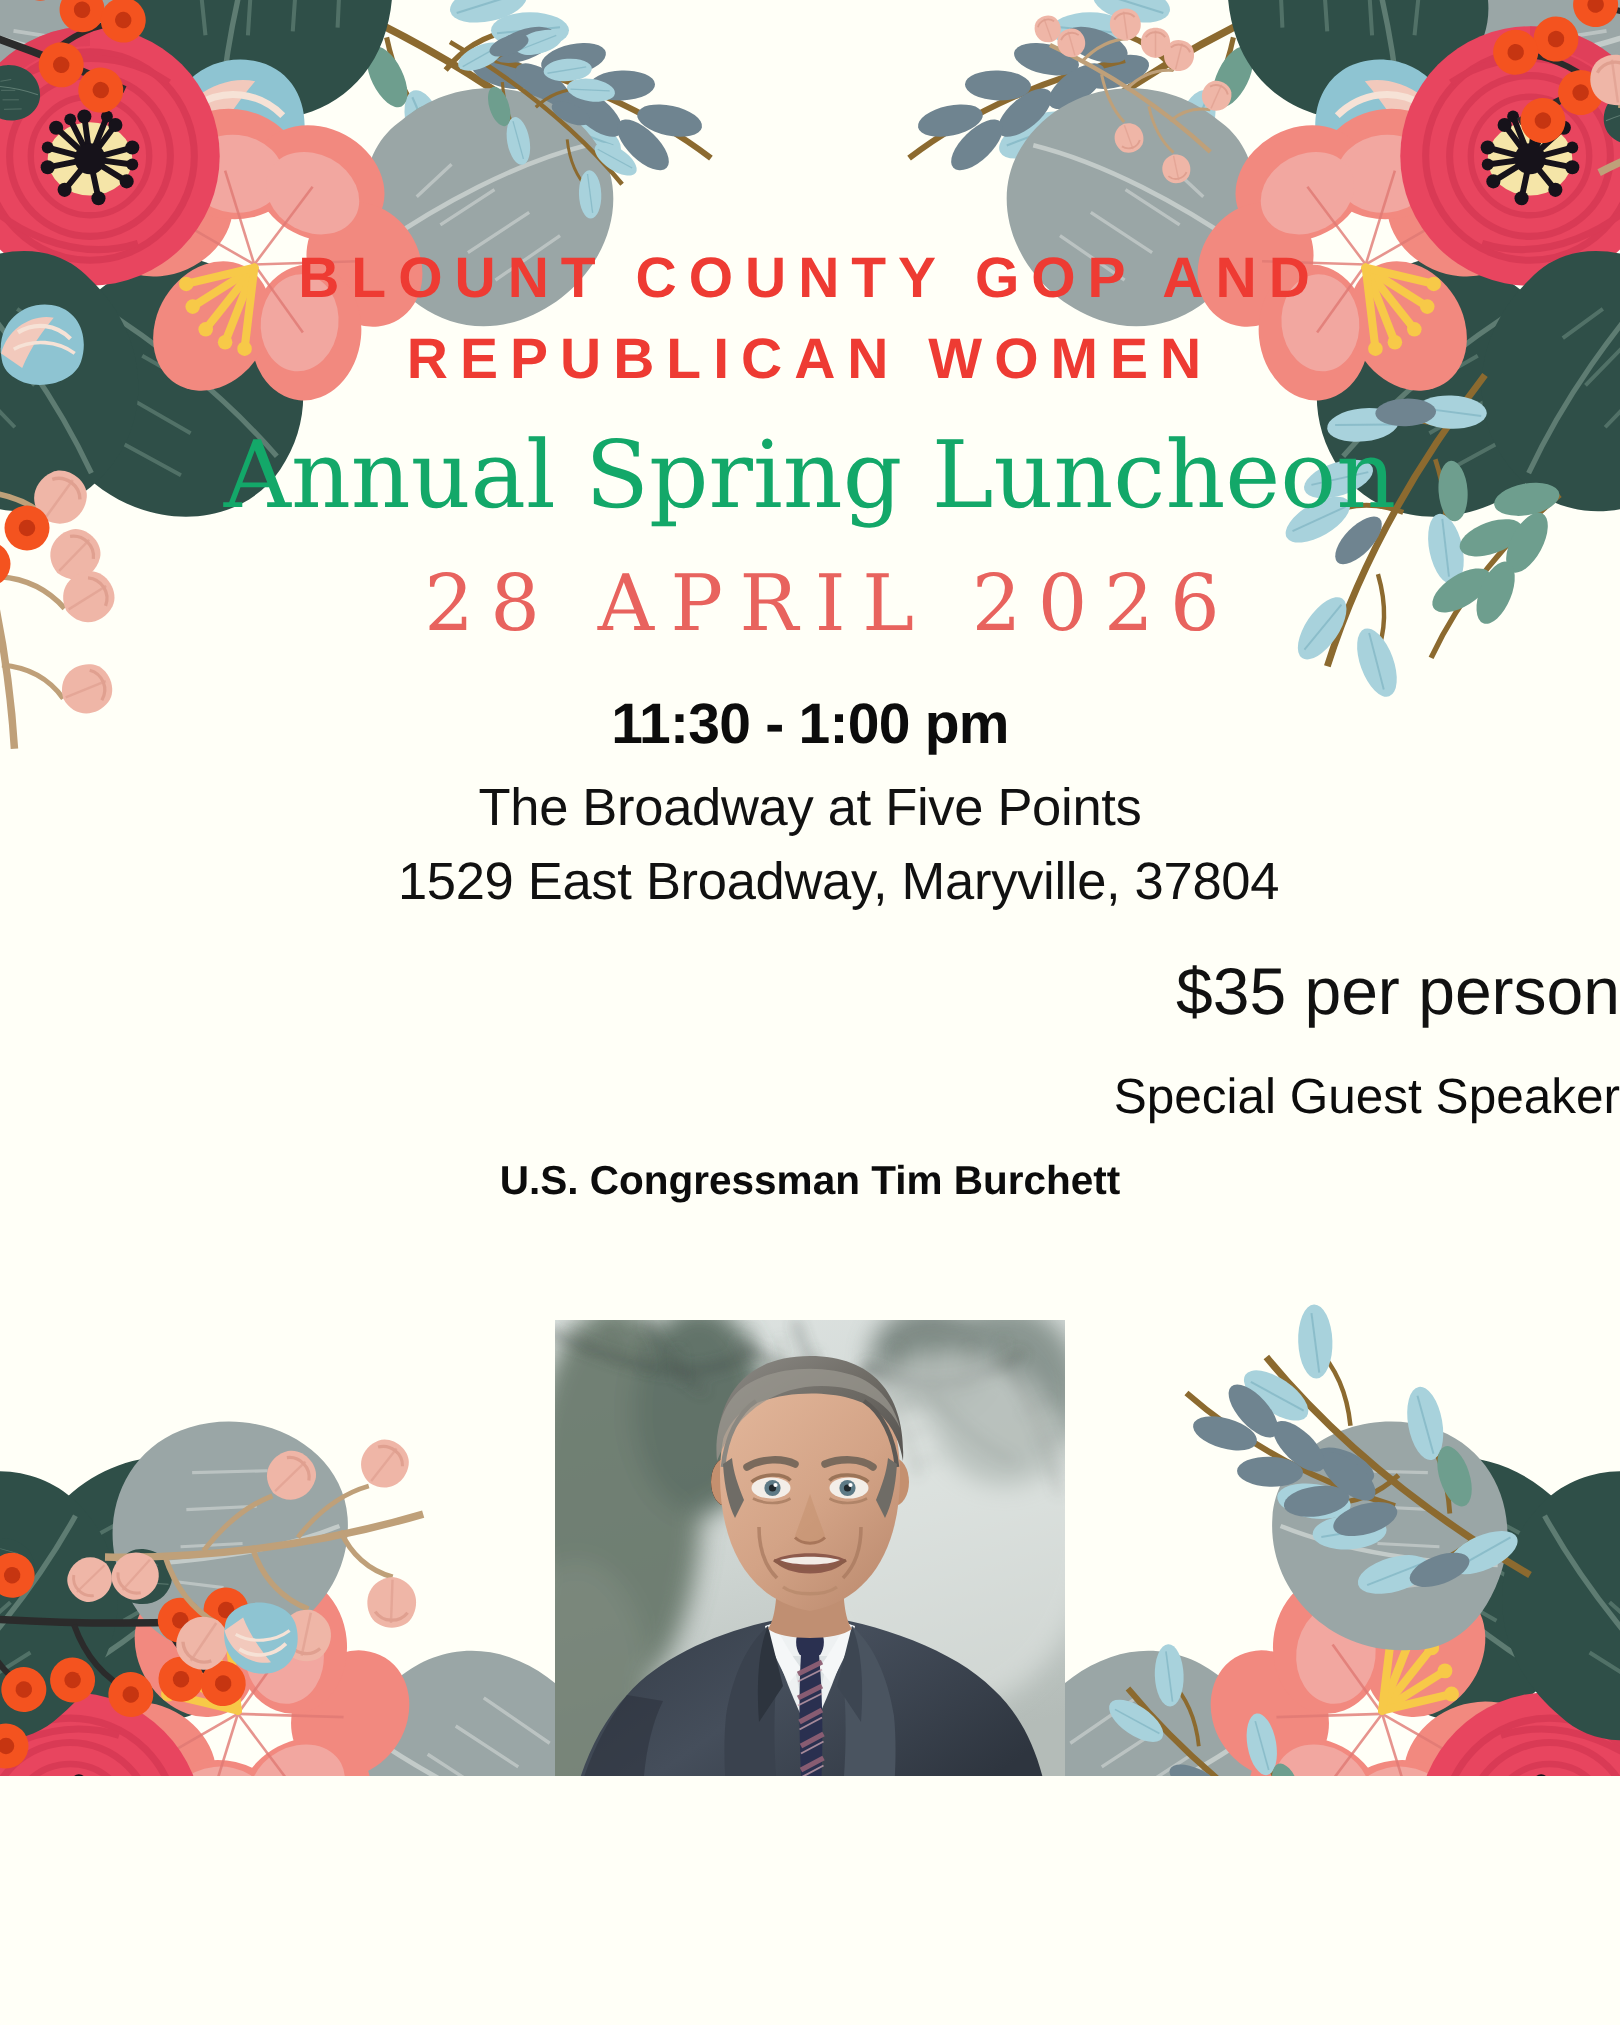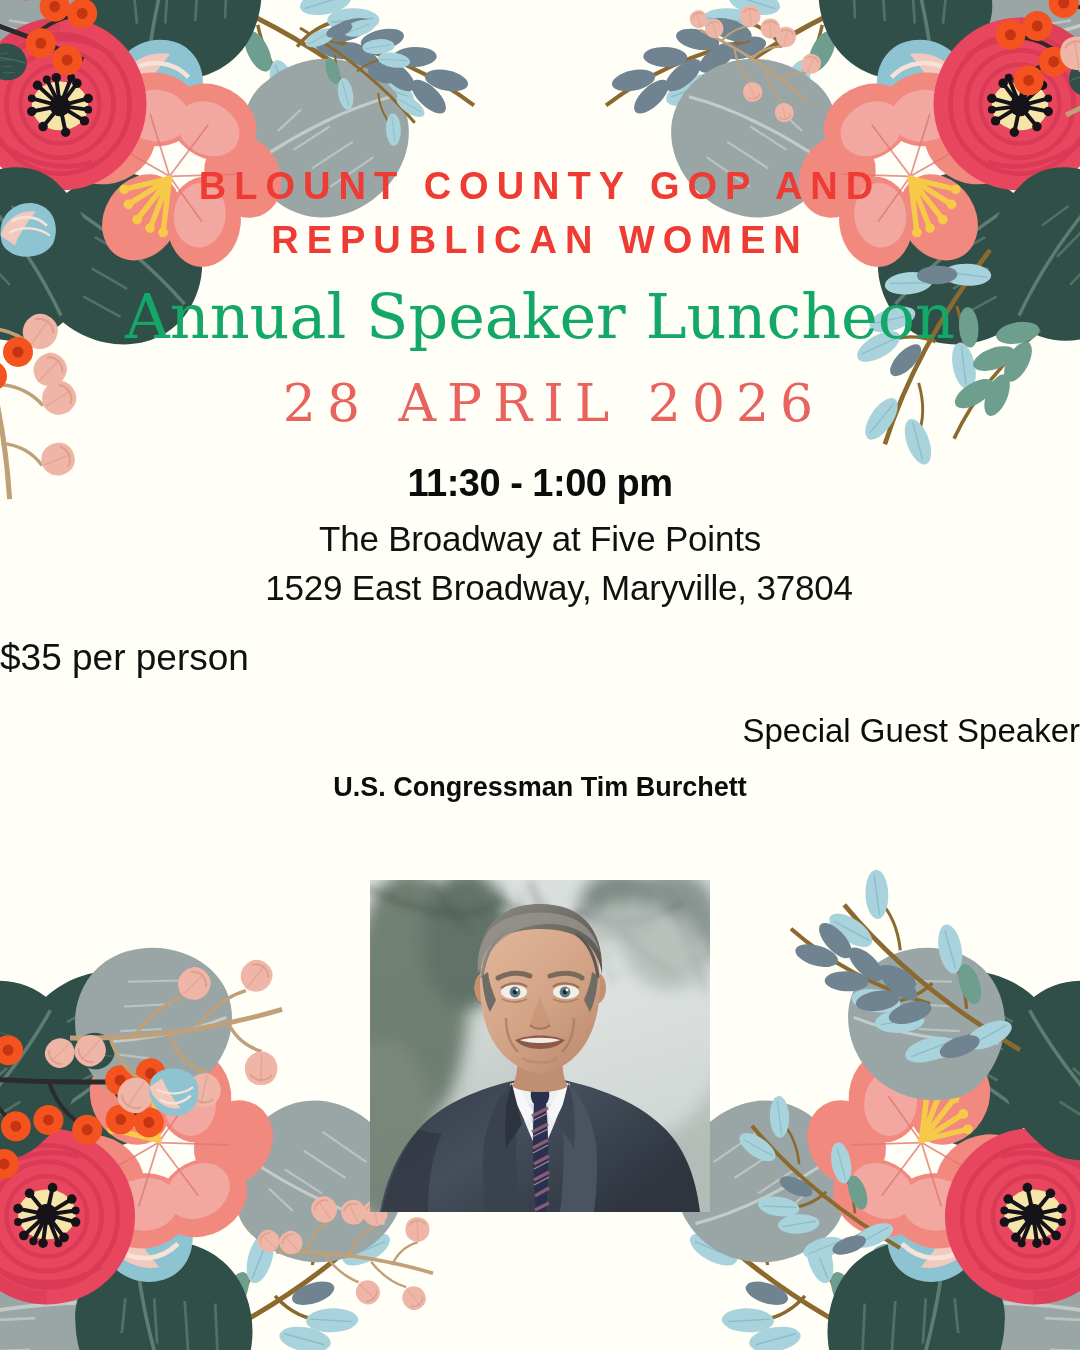--- a/index.html
+++ b/index.html
@@ -5,21 +5,21 @@
   html,body{margin:0;padding:0;}
   body{
     width:1080px;height:1350px;
     background:#FFFFF7;
     font-family:"Liberation Sans", sans-serif;
     overflow:hidden;
     position:relative;
   }
   #flyer{
     position:relative;
-    width:1080px;height:1350px;
+    width:1080px;height:1184px;
     background:#FFFFF7;
     overflow:hidden;
   }
   .deco{
     position:absolute;
     top:0;left:0;
     width:1080px;height:1350px;
     pointer-events:none;
   }
   .content{
@@ -96,24 +96,24 @@
     color:#111111;
     font-weight:normal;
     font-size:35px;
     letter-spacing:-0.2px;
     margin-left:38px;
   }
   .price-line{
     position:absolute;
     left:0;right:0;
     top:637px;
-    text-align:left;
+    text-align:right;
     color:#111111;
     font-weight:normal;
-    font-size:37px;
+    font-size:44px;
   }
   .speaker-label{
     position:absolute;
     left:0;right:0;
     top:712px;
     text-align:right;
     color:#0C0C0C;
     font-weight:normal;
     font-size:33px;
   }
@@ -438,21 +438,21 @@
     </g>
   </svg>
 
   <div class="content">
 
     <div class="org-title">
       <div>BLOUNT COUNTY GOP AND</div>
       <div>REPUBLICAN WOMEN</div>
     </div>
 
-    <div class="script-title">Annual Speaker Luncheon</div>
+    <div class="script-title">Annual Spring Luncheon</div>
 
     <div class="date-line">28 APRIL 2026</div>
 
     <div class="time-line">11:30 - 1:00 pm</div>
 
     <div class="venue-line">The Broadway at Five Points</div>
 
     <div class="address-line">1529 East Broadway, Maryville, 37804</div>
 
     <div class="price-line">$35 per person</div>

